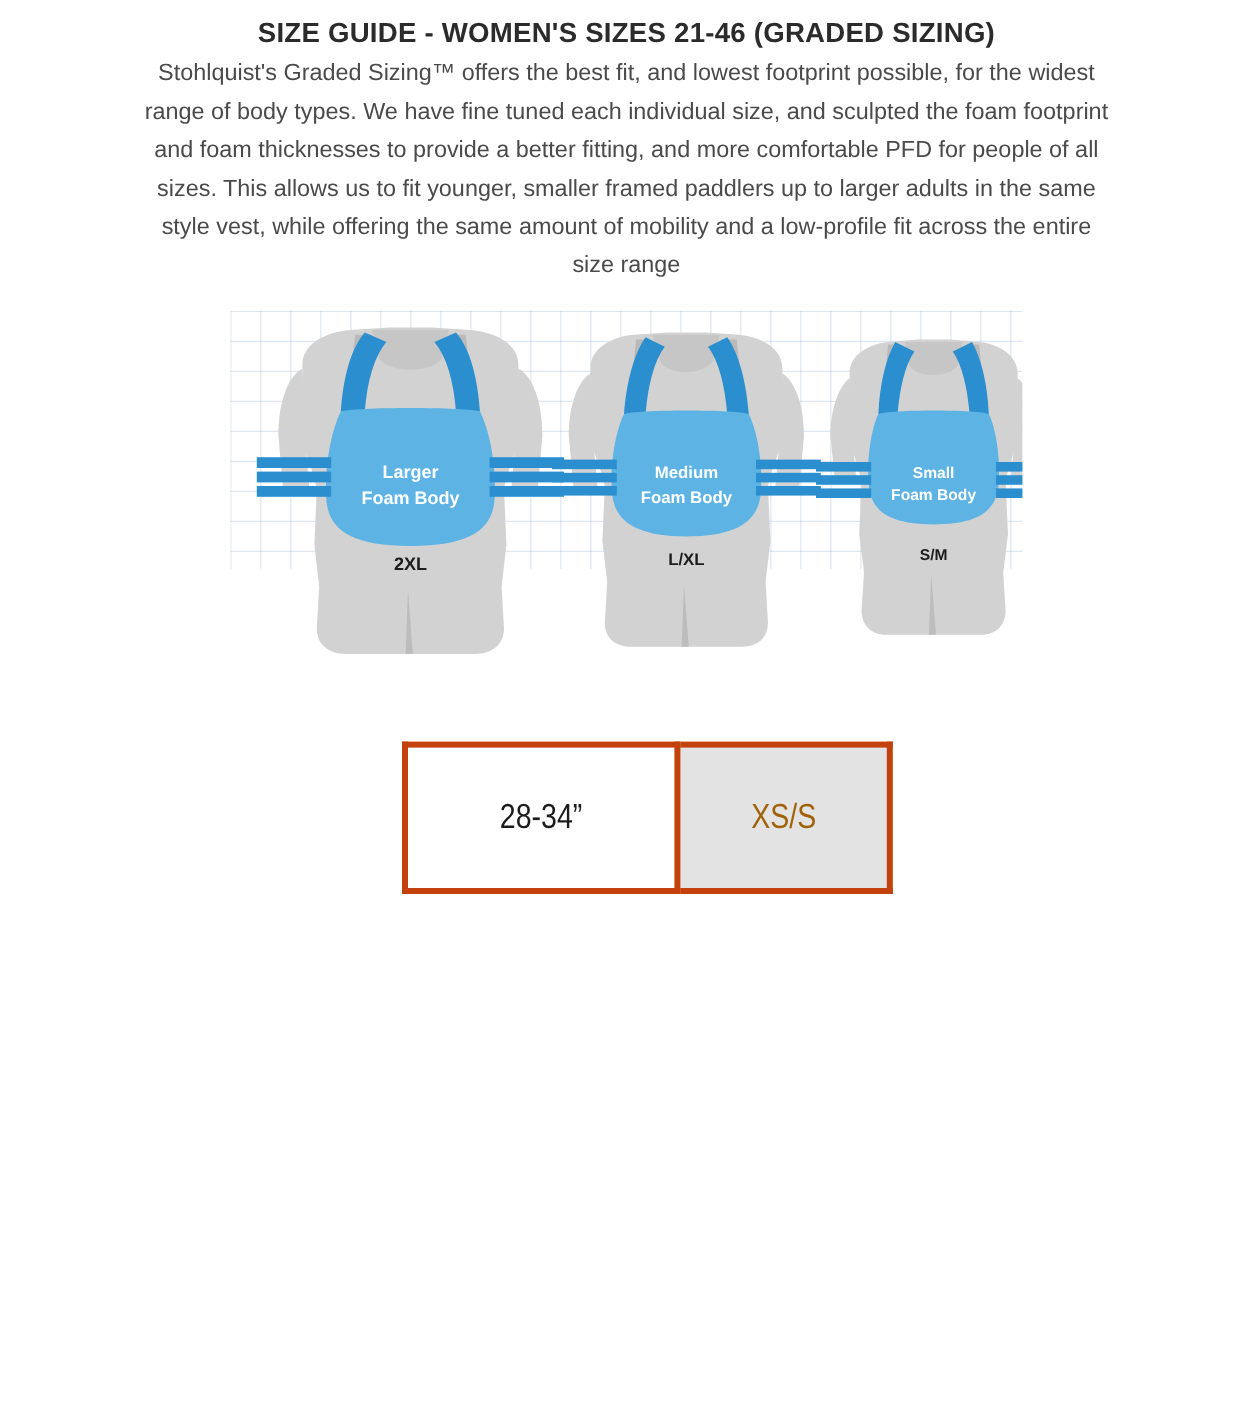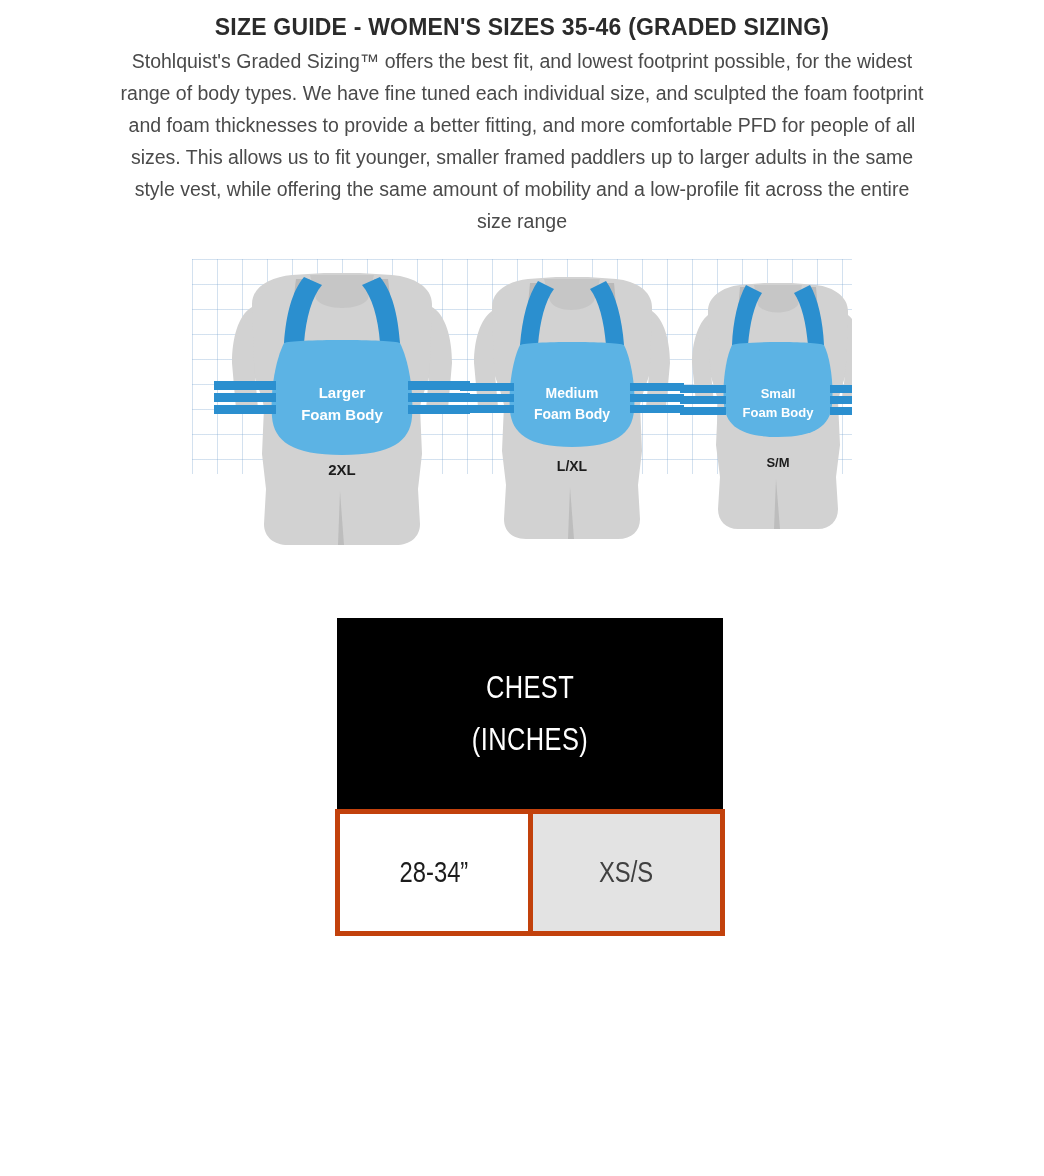--- a/index.html
+++ b/index.html
@@ -100,34 +100,34 @@
     width: 220px;
     height: 115px;
     font-size: 29px;
     color: #1c1c1c;
     background: #ffffff;
   }
   .size-cell {
     width: 170px;
     height: 115px;
     font-size: 29px;
-    color: #404040;
+    color: #a16207;
     background: #e3e3e3;
   }
   .range-cell span, .size-cell span {
     display: inline-block;
     transform: scaleX(0.82);
   }
 </style>
 </head>
 <body>
 
 <div class="page">
 
-  <div class="title">SIZE GUIDE - WOMEN'S SIZES 35-46 (GRADED SIZING)</div>
+  <div class="title">SIZE GUIDE - WOMEN'S SIZES 21-46 (GRADED SIZING)</div>
 
   <div class="intro">Stohlquist's Graded Sizing™ offers the best fit, and lowest footprint possible, for the widest range of body types. We have fine tuned each individual size, and sculpted the foam footprint and foam thicknesses to provide a better fitting, and more comfortable PFD for people of all sizes. This allows us to fit younger, smaller framed paddlers up to larger adults in the same style vest, while offering the same amount of mobility and a low-profile fit across the entire size range</div>
 
   <div class="illustration">
     <div class="grid-bg"></div>
 
     <svg class="figures" viewBox="0 0 660 300" xmlns="http://www.w3.org/2000/svg">
 
       <g>
 
@@ -234,25 +234,19 @@
         <text x="586" y="139" text-anchor="middle" fill="#ffffff" font-family="Liberation Sans, sans-serif" font-size="13" font-weight="bold">Small</text>
         <text x="586" y="158" text-anchor="middle" fill="#ffffff" font-family="Liberation Sans, sans-serif" font-size="13" font-weight="bold">Foam Body</text>
         <text x="586" y="208" text-anchor="middle" fill="#1c1c1c" font-family="Liberation Sans, sans-serif" font-size="13" font-weight="bold">S/M</text>
       </g>
     </svg>
   </div>
 
   <table class="size-table">
     <tbody>
       <tr>
-        <td class="hdr-cell" colspan="2">
-          <span class="hdr-inner">CHEST</span>
-          <span class="hdr-inner">(INCHES)</span>
-        </td>
-      </tr>
-      <tr>
         <td class="range-cell"><span>28-34”</span></td>
         <td class="size-cell"><span>XS/S</span></td>
       </tr>
     </tbody>
   </table>
 
 </div>
 
 </body></html>

